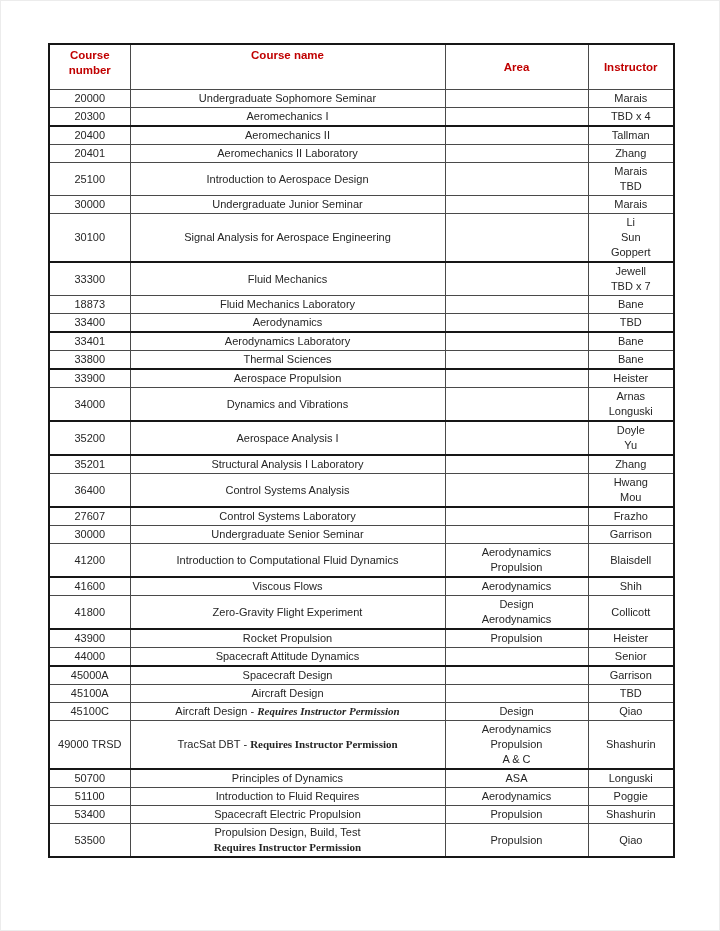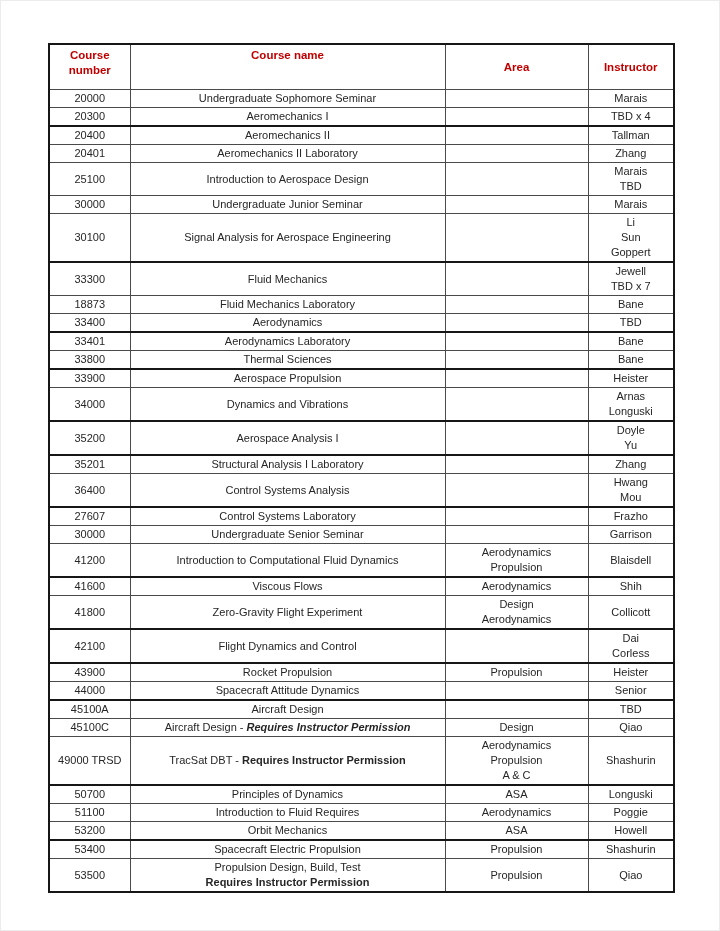--- a/index.html
+++ b/index.html
@@ -22,21 +22,21 @@
     font-size:11px; line-height:15px; padding:1px 2px;
     text-align:center; vertical-align:middle;
     overflow:hidden; word-wrap:break-word;
   }
   thead th{
     color:var(--red); font-weight:700; font-size:11.5px; height:40px;
   }
   th.top{vertical-align:top; padding-top:3px;}
   tr.thick td{border-bottom:2px solid var(--grid-heavy);}
   td .line{min-height:15px;}
-  span.seg-b{font-weight:700;}
+  span.seg-b{font-weight:700;font-family:Liberation Serif, serif;}
   span.seg-i{font-style:italic;}
 </style>
 </head>
 <body>
 
 <div class="page">
   <table class="course-table">
     <colgroup>
       <col class="c-num">
         <col class="c-name">
@@ -280,51 +280,50 @@
             <div class="line"><span class="">Zero-Gravity Flight Experiment</span></div>
           </td>
           <td>
             <div class="line">Design</div>
             <div class="line">Aerodynamics</div>
           </td>
           <td>
             <div class="line">Collicott</div>
           </td>
         </tr>
-        <tr class="thick">
-          <td>42100</td>
-          <td>
-            <div class="line"><span class="">Flight Dynamics and Control</span></div>
-          </td>
-          <td></td>
-          <td>
-            <div class="line">Dai</div>
-            <div class="line">Corless</div>
-          </td>
-        </tr>
         <tr>
           <td>43900</td>
           <td>
             <div class="line"><span class="">Rocket Propulsion</span></div>
           </td>
           <td>
             <div class="line">Propulsion</div>
           </td>
           <td>
             <div class="line">Heister</div>
           </td>
         </tr>
         <tr class="thick">
           <td>44000</td>
           <td>
             <div class="line"><span class="">Spacecraft Attitude Dynamics</span></div>
           </td>
           <td></td>
           <td>
             <div class="line">Senior</div>
+          </td>
+        </tr>
+        <tr>
+          <td>45000A</td>
+          <td>
+            <div class="line"><span class="">Spacecraft Design</span></div>
+          </td>
+          <td></td>
+          <td>
+            <div class="line">Garrison</div>
           </td>
         </tr>
         <tr>
           <td>45100A</td>
           <td>
             <div class="line"><span class="">Aircraft Design</span></div>
           </td>
           <td></td>
           <td>
             <div class="line">TBD</div>
@@ -371,32 +370,20 @@
         <tr>
           <td>51100</td>
           <td>
             <div class="line"><span class="">Introduction to Fluid Requires</span></div>
           </td>
           <td>
             <div class="line">Aerodynamics</div>
           </td>
           <td>
             <div class="line">Poggie</div>
-          </td>
-        </tr>
-        <tr class="thick">
-          <td>53200</td>
-          <td>
-            <div class="line"><span class="">Orbit Mechanics</span></div>
-          </td>
-          <td>
-            <div class="line">ASA</div>
-          </td>
-          <td>
-            <div class="line">Howell</div>
           </td>
         </tr>
         <tr>
           <td>53400</td>
           <td>
             <div class="line"><span class="">Spacecraft Electric Propulsion</span></div>
           </td>
           <td>
             <div class="line">Propulsion</div>
           </td>

